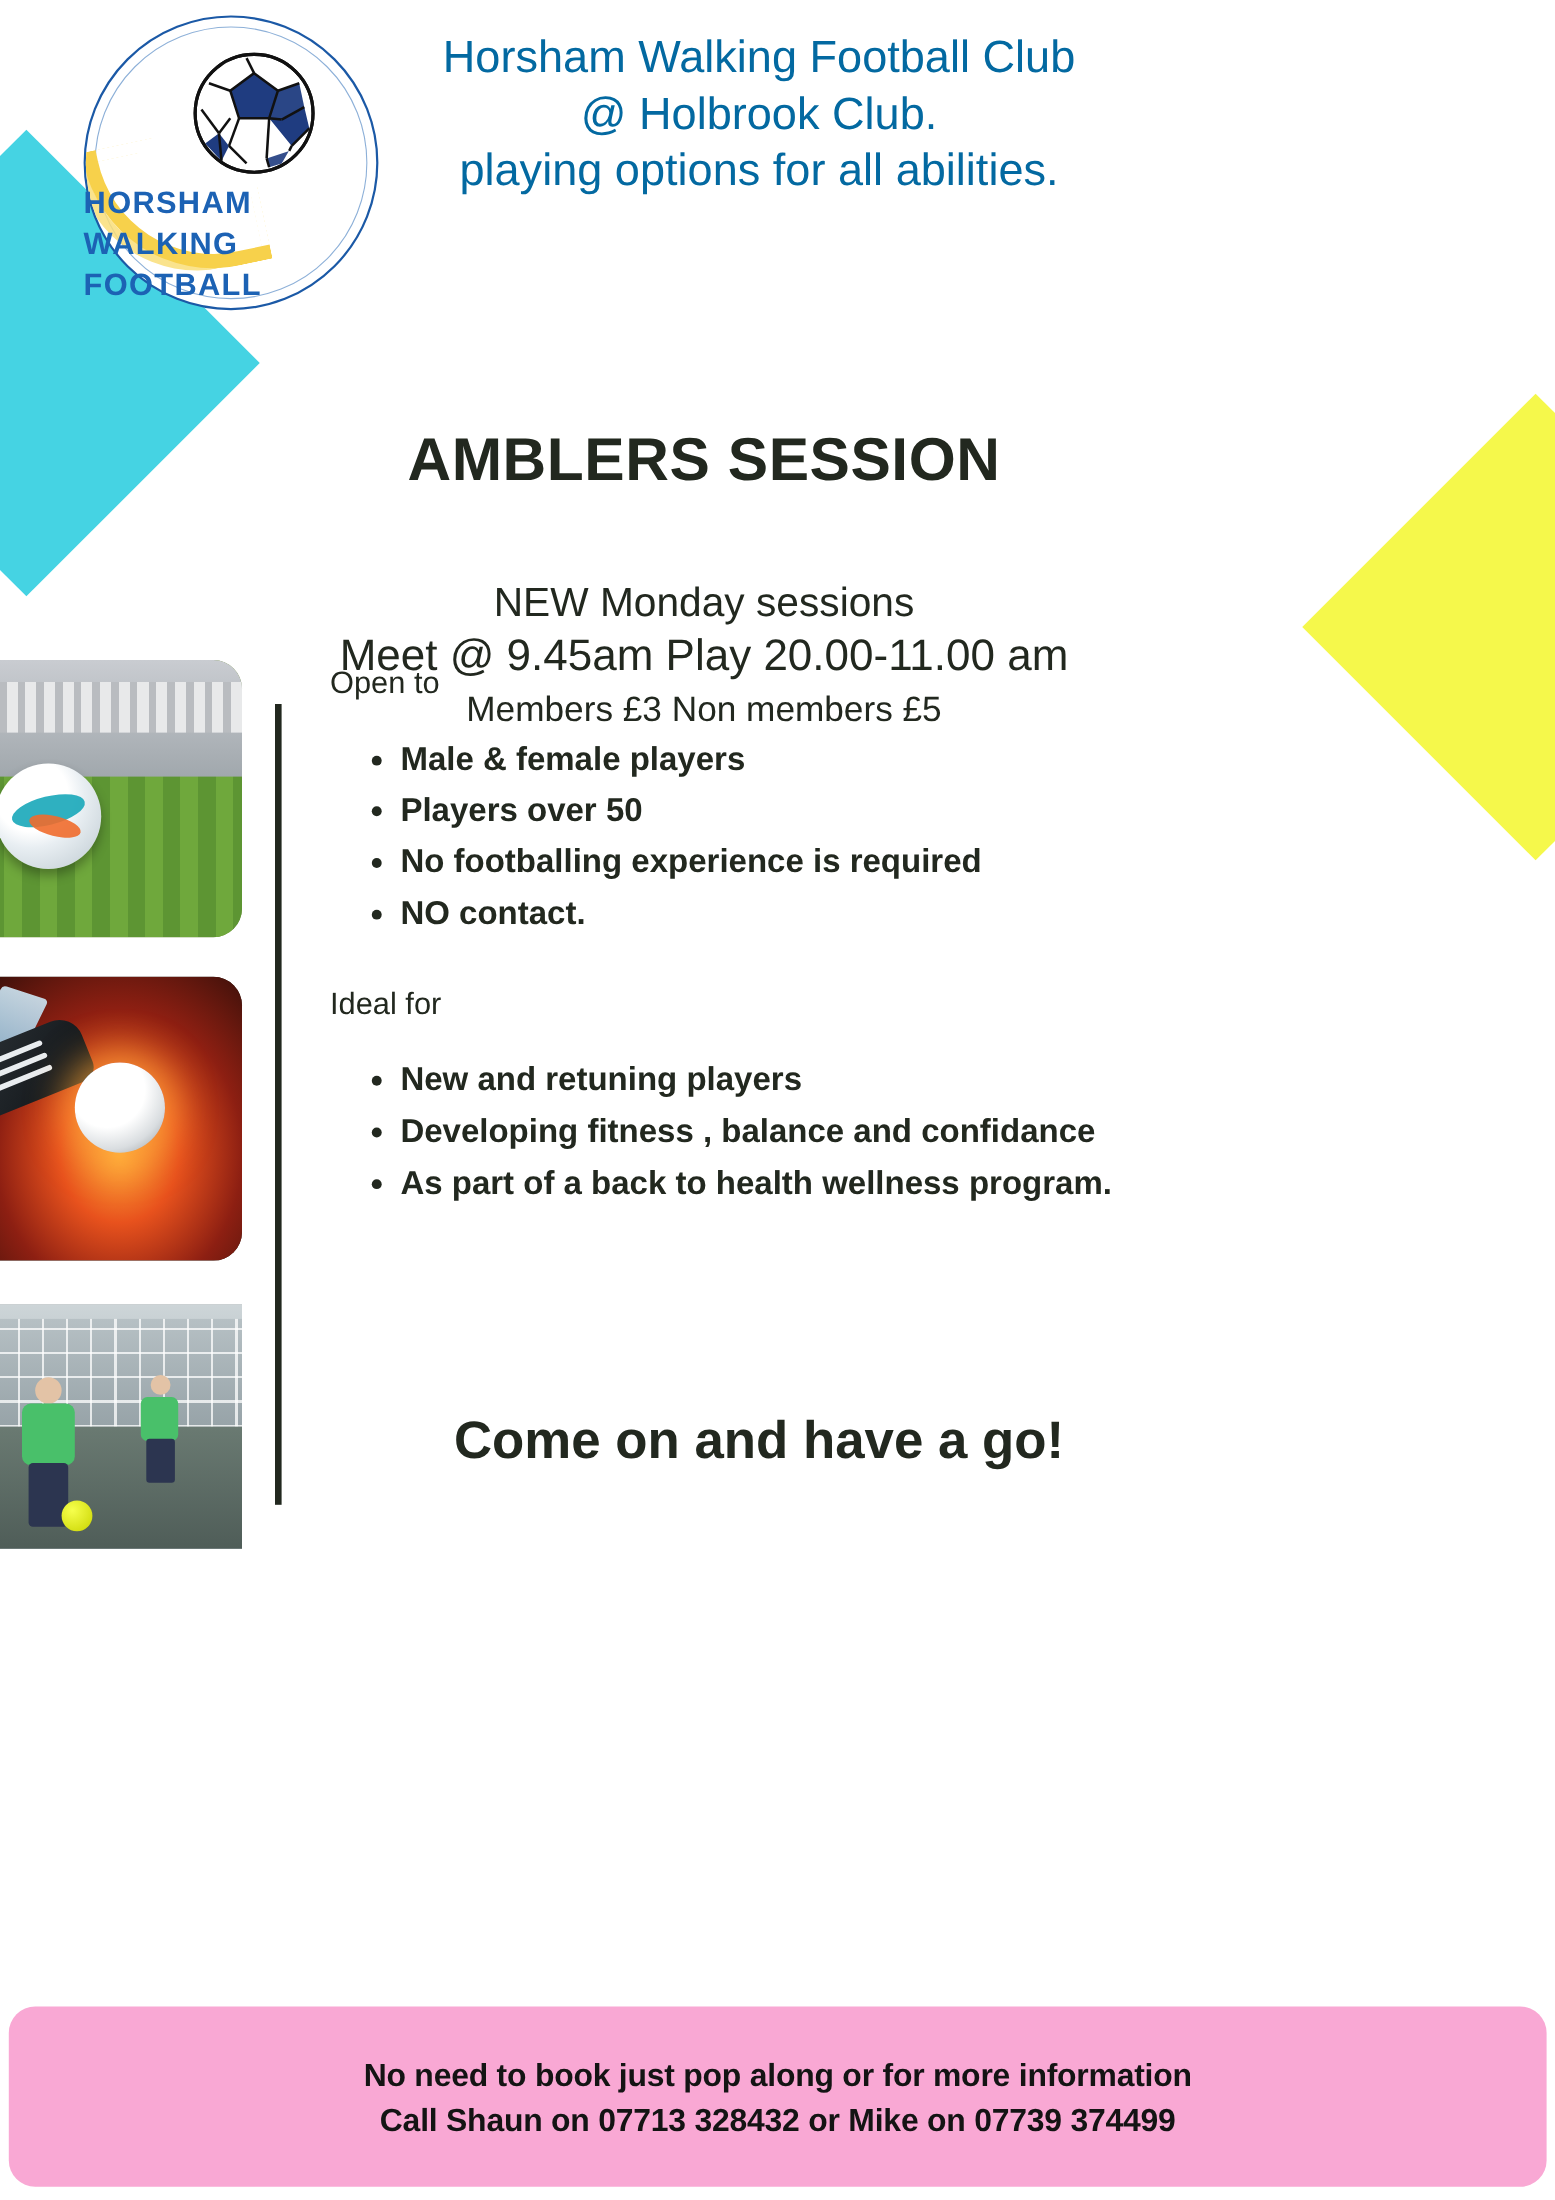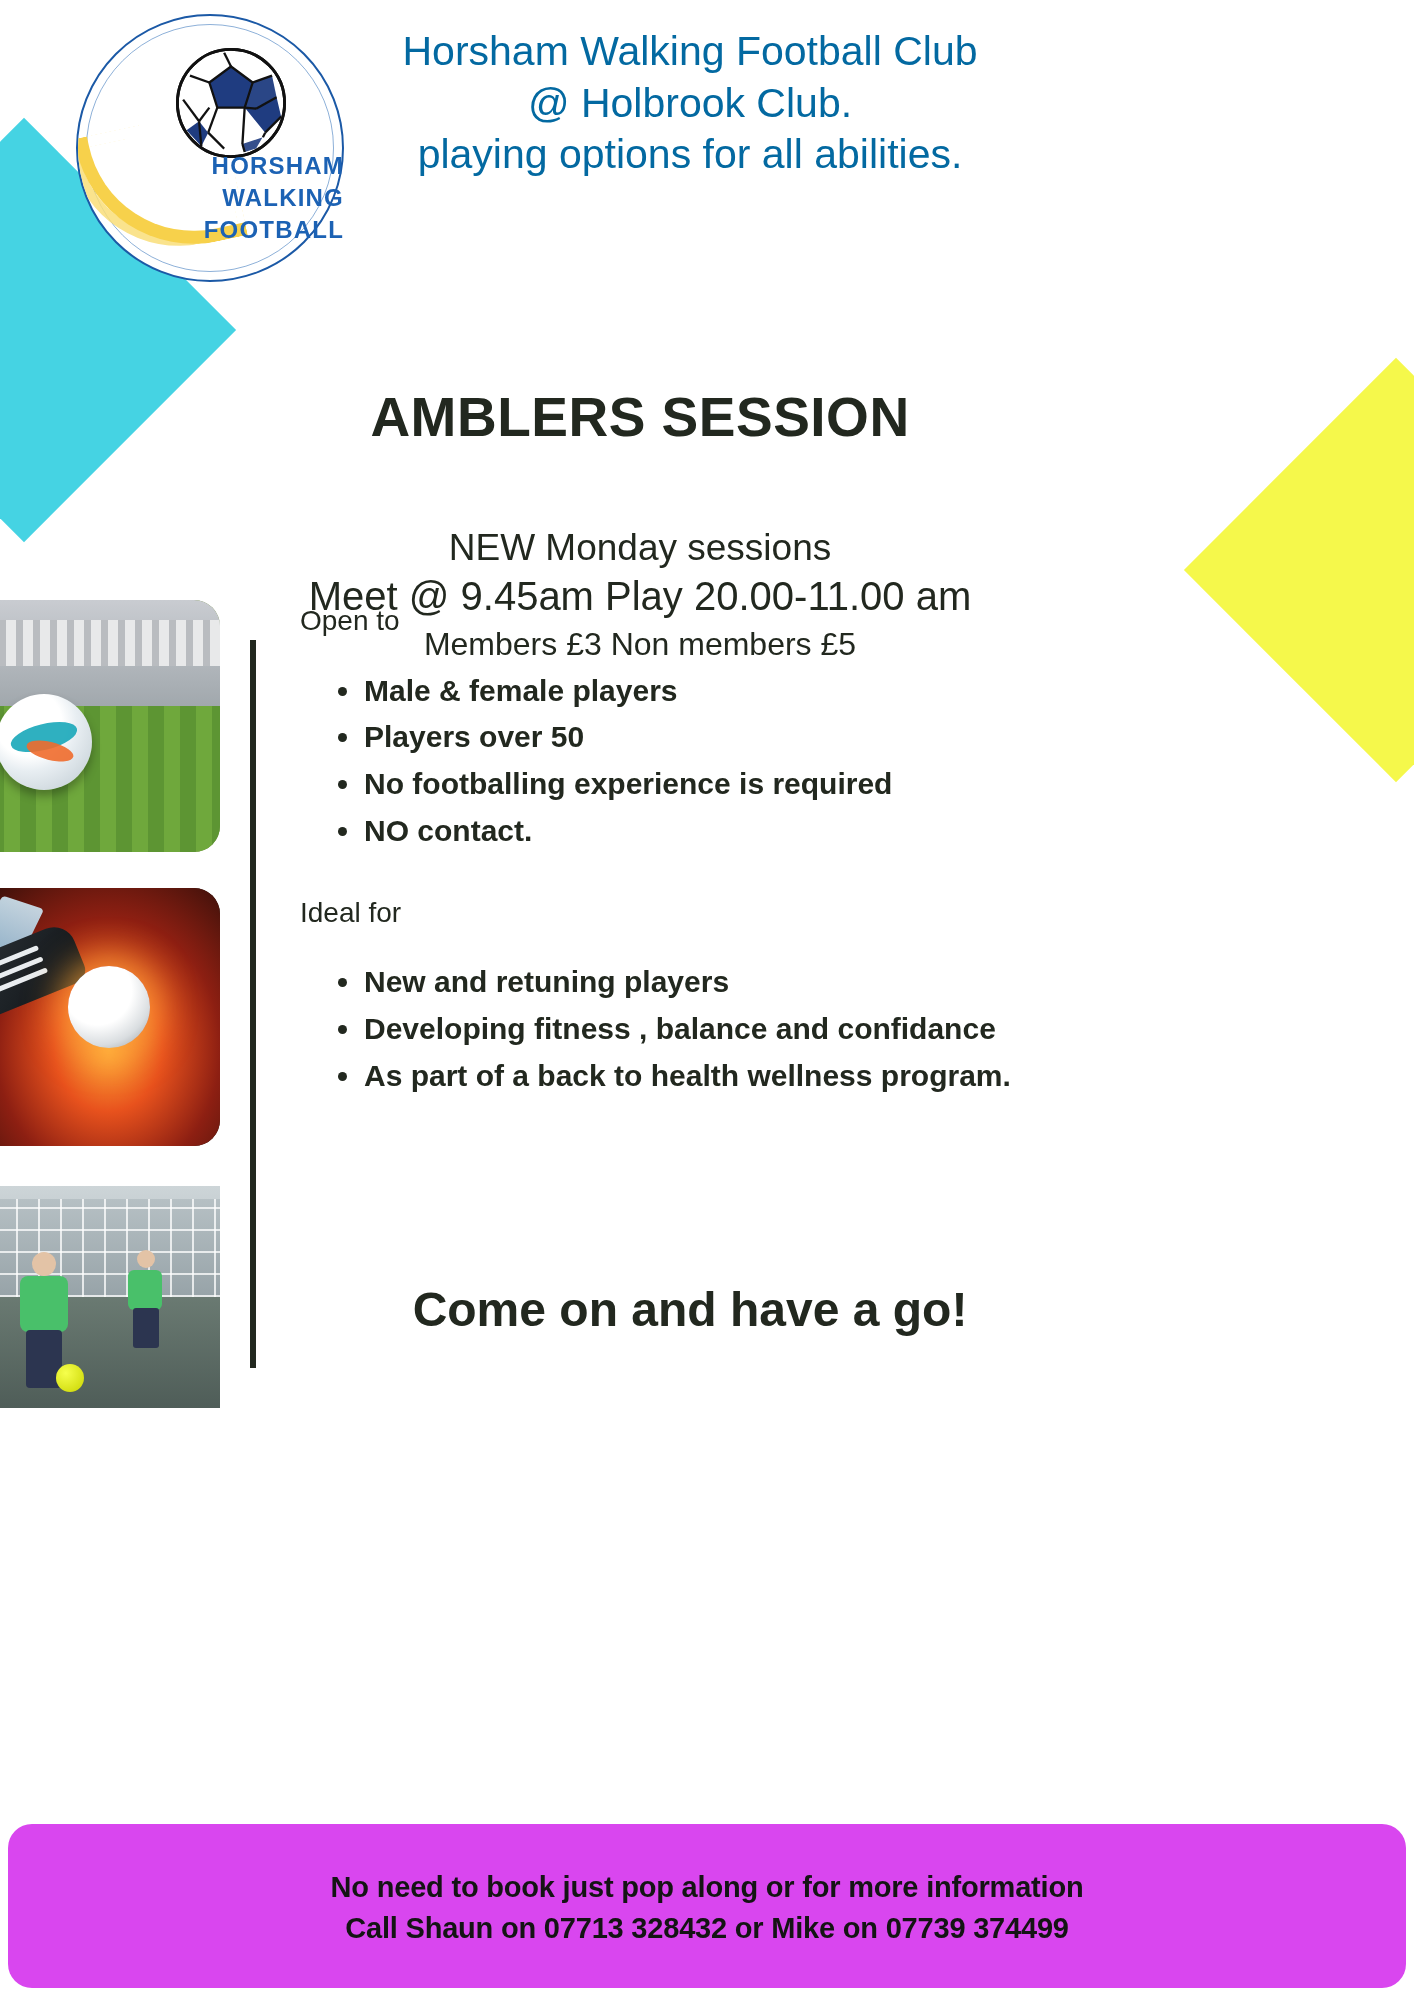--- a/index.html
+++ b/index.html
@@ -62,25 +62,25 @@
     border-bottom:9px solid #F9DE7A;
     border-radius:0 0 0 110px;
     transform:rotate(-12deg);
     opacity:.85;
   }
   .logo-ball{
     position:absolute; left:96px; top:30px;
     width:114px; height:114px;
   }
   .logo-text{
-    position:absolute; left:0; right:0; top:136px;
-    text-align:right;
+    position:absolute; left:0; right:0; top:152px;
+    text-align:left;
     color:#1C62B4;
     font-weight:bold;
-    font-size:24px;
+    font-size:28px;
     letter-spacing:1.2px;
     line-height:1.33;
   }
   .logo-text div{ white-space:nowrap; }
 
   
   .header{
     position:absolute; left:330px; top:26px; width:720px;
     text-align:center;
     font-size:41px;
@@ -201,21 +201,21 @@
     font-size:48px;
     font-weight:bold;
     color:#22281F;
     z-index:6;
   }
 
   
   .footer{
     position:absolute; left:8px; bottom:12px;
     width:1398px; height:164px;
-    background:#d946ef;
+    background:#f9a8d4;
     border-radius:24px;
     z-index:7;
     display:flex; flex-direction:column;
     align-items:center; justify-content:center;
     padding-top:4px;
   }
   .footer div{
     font-size:29px;
     font-weight:bold;
     line-height:1.43;

